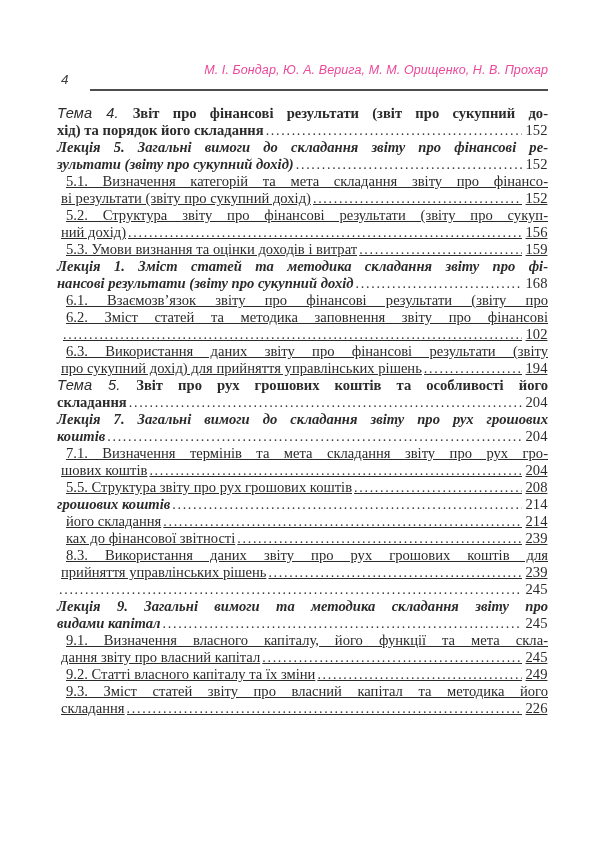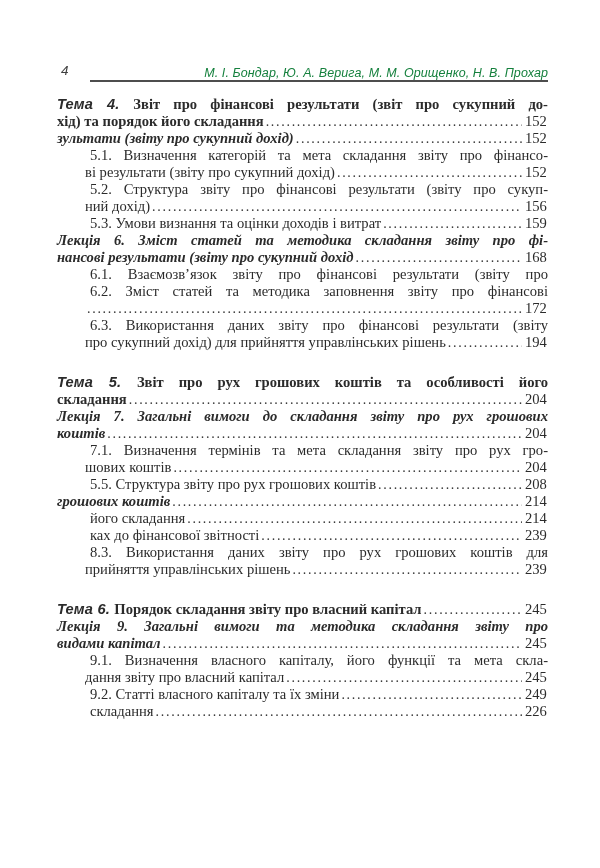--- a/index.html
+++ b/index.html
@@ -30,42 +30,42 @@
     flex:0 0 33px;
     font-size:13.5px;
     color:#3f3f3f;
     padding-left:4px;
     padding-bottom:4px;
   }
   .running-authors{
     flex:1 1 auto;
     text-align:right;
     font-size:12.5px;
-    color:#15803d;
+    color:#ec4899;
     letter-spacing:.1px;
-    padding-bottom:0;
+    padding-bottom:12px;
     border-bottom:2px solid var(--rule);
   }
   
   .toc{
     margin-top:14px;
     font-size:14.6px;
     line-height:17px;
   }
   .entry{margin:0;}
-  .entry.tema:not(:first-child){margin-top:23px;}
+  .entry.tema:not(:first-child){margin-top:0;}
   .entry.tema{font-weight:bold;}
   .entry.tema .prefix{
     font-family:"Liberation Sans", sans-serif;
     font-style:italic;
-    font-weight:700;
+    font-weight:400;
     letter-spacing:.2px;
   }
   .entry.lekcia{font-weight:bold;font-style:italic;}
-  .entry.sub{margin-left:28px;}
+  .entry.sub{margin-left:4px;text-decoration:underline;}
   .entry.sub .line:first-child{padding-left:5px;}
   .line.full{
     text-align:justify;
     text-align-last:justify;
   }
   .line.last{
     display:flex;
     align-items:baseline;
   }
   .line.last .txt{flex:0 0 auto;white-space:nowrap;}
@@ -80,21 +80,21 @@
   }
   .leader::after{
     content:"....................................................................................................................................................................................";
     letter-spacing:1.7px;
     font-size:14px;
   }
   .pg{
     flex:0 0 auto;
     padding-left:3px;
     min-width:26px;
-    text-align:left;
+    text-align:center;
     font-weight:normal;font-style:normal;
     font-family:"Liberation Serif", serif;
   }
 </style>
 </head>
 <body>
 
 <div class="page">
   <header class="running-header">
     <span class="pagenum">4</span>
@@ -103,20 +103,21 @@
   <main class="toc" id="toc">
       <div class="entry tema">
         <div class="line full"><span class="txt"><span class="prefix">Тема 4.&nbsp;</span>Звіт про фінансові результати (звіт про сукупний до-</span></div>
         <div class="line last">
           <span class="txt">хід) та порядок його складання</span>
           <span class="leader"></span>
           <span class="pg">152</span>
         </div>
       </div>
       <div class="entry lekcia">
+        <div class="line full"><span class="txt">Лекція 5. Загальні вимоги до складання звіту про фінансові ре-</span></div>
         <div class="line last">
           <span class="txt">зультати (звіту про сукупний дохід)</span>
           <span class="leader"></span>
           <span class="pg">152</span>
         </div>
       </div>
       <div class="entry sub">
         <div class="line full"><span class="txt">5.1. Визначення категорій та мета складання звіту про фінансо-</span></div>
         <div class="line last">
           <span class="txt">ві результати (звіту про сукупний дохід)</span>
@@ -133,35 +134,35 @@
         </div>
       </div>
       <div class="entry sub">
         <div class="line last">
           <span class="txt">5.3. Умови визнання та оцінки доходів і витрат</span>
           <span class="leader"></span>
           <span class="pg">159</span>
         </div>
       </div>
       <div class="entry lekcia">
-        <div class="line full"><span class="txt">Лекція 6. Зміст статей та методика складання звіту про фі-</span></div>
+        <div class="line full"><span class="txt">Лекція 1. Зміст статей та методика складання звіту про фі-</span></div>
         <div class="line last">
           <span class="txt">нансові результати (звіту про сукупний дохід</span>
           <span class="leader"></span>
           <span class="pg">168</span>
         </div>
       </div>
       <div class="entry sub">
         <div class="line full"><span class="txt">6.1. Взаємозв’язок звіту про фінансові результати (звіту про</span></div>
       </div>
       <div class="entry sub">
         <div class="line full"><span class="txt">6.2. Зміст статей та методика заповнення звіту про фінансові</span></div>
         <div class="line last">
           <span class="leader"></span>
-          <span class="pg">172</span>
+          <span class="pg">102</span>
         </div>
       </div>
       <div class="entry sub">
         <div class="line full"><span class="txt">6.3. Використання даних звіту про фінансові результати (звіту</span></div>
         <div class="line last">
           <span class="txt">про сукупний дохід) для прийняття управлінських рішень</span>
           <span class="leader"></span>
           <span class="pg">194</span>
         </div>
       </div>
@@ -220,21 +221,20 @@
       <div class="entry sub">
         <div class="line full"><span class="txt">8.3. Використання даних звіту про рух грошових коштів для</span></div>
         <div class="line last">
           <span class="txt">прийняття управлінських рішень</span>
           <span class="leader"></span>
           <span class="pg">239</span>
         </div>
       </div>
       <div class="entry tema">
         <div class="line last">
-          <span class="txt"><span class="prefix">Тема 6.&nbsp;</span>Порядок складання звіту про власний капітал</span>
           <span class="leader"></span>
           <span class="pg">245</span>
         </div>
       </div>
       <div class="entry lekcia">
         <div class="line full"><span class="txt">Лекція 9. Загальні вимоги та методика складання звіту про</span></div>
         <div class="line last">
           <span class="txt">видами капітал</span>
           <span class="leader"></span>
           <span class="pg">245</span>
@@ -249,20 +249,21 @@
         </div>
       </div>
       <div class="entry sub">
         <div class="line last">
           <span class="txt">9.2. Статті власного капіталу та їх зміни</span>
           <span class="leader"></span>
           <span class="pg">249</span>
         </div>
       </div>
       <div class="entry sub">
+        <div class="line full"><span class="txt">9.3. Зміст статей звіту про власний капітал та методика його</span></div>
         <div class="line last">
           <span class="txt">складання</span>
           <span class="leader"></span>
           <span class="pg">226</span>
         </div>
       </div>
     </main>
 </div>
 
 </body></html>

